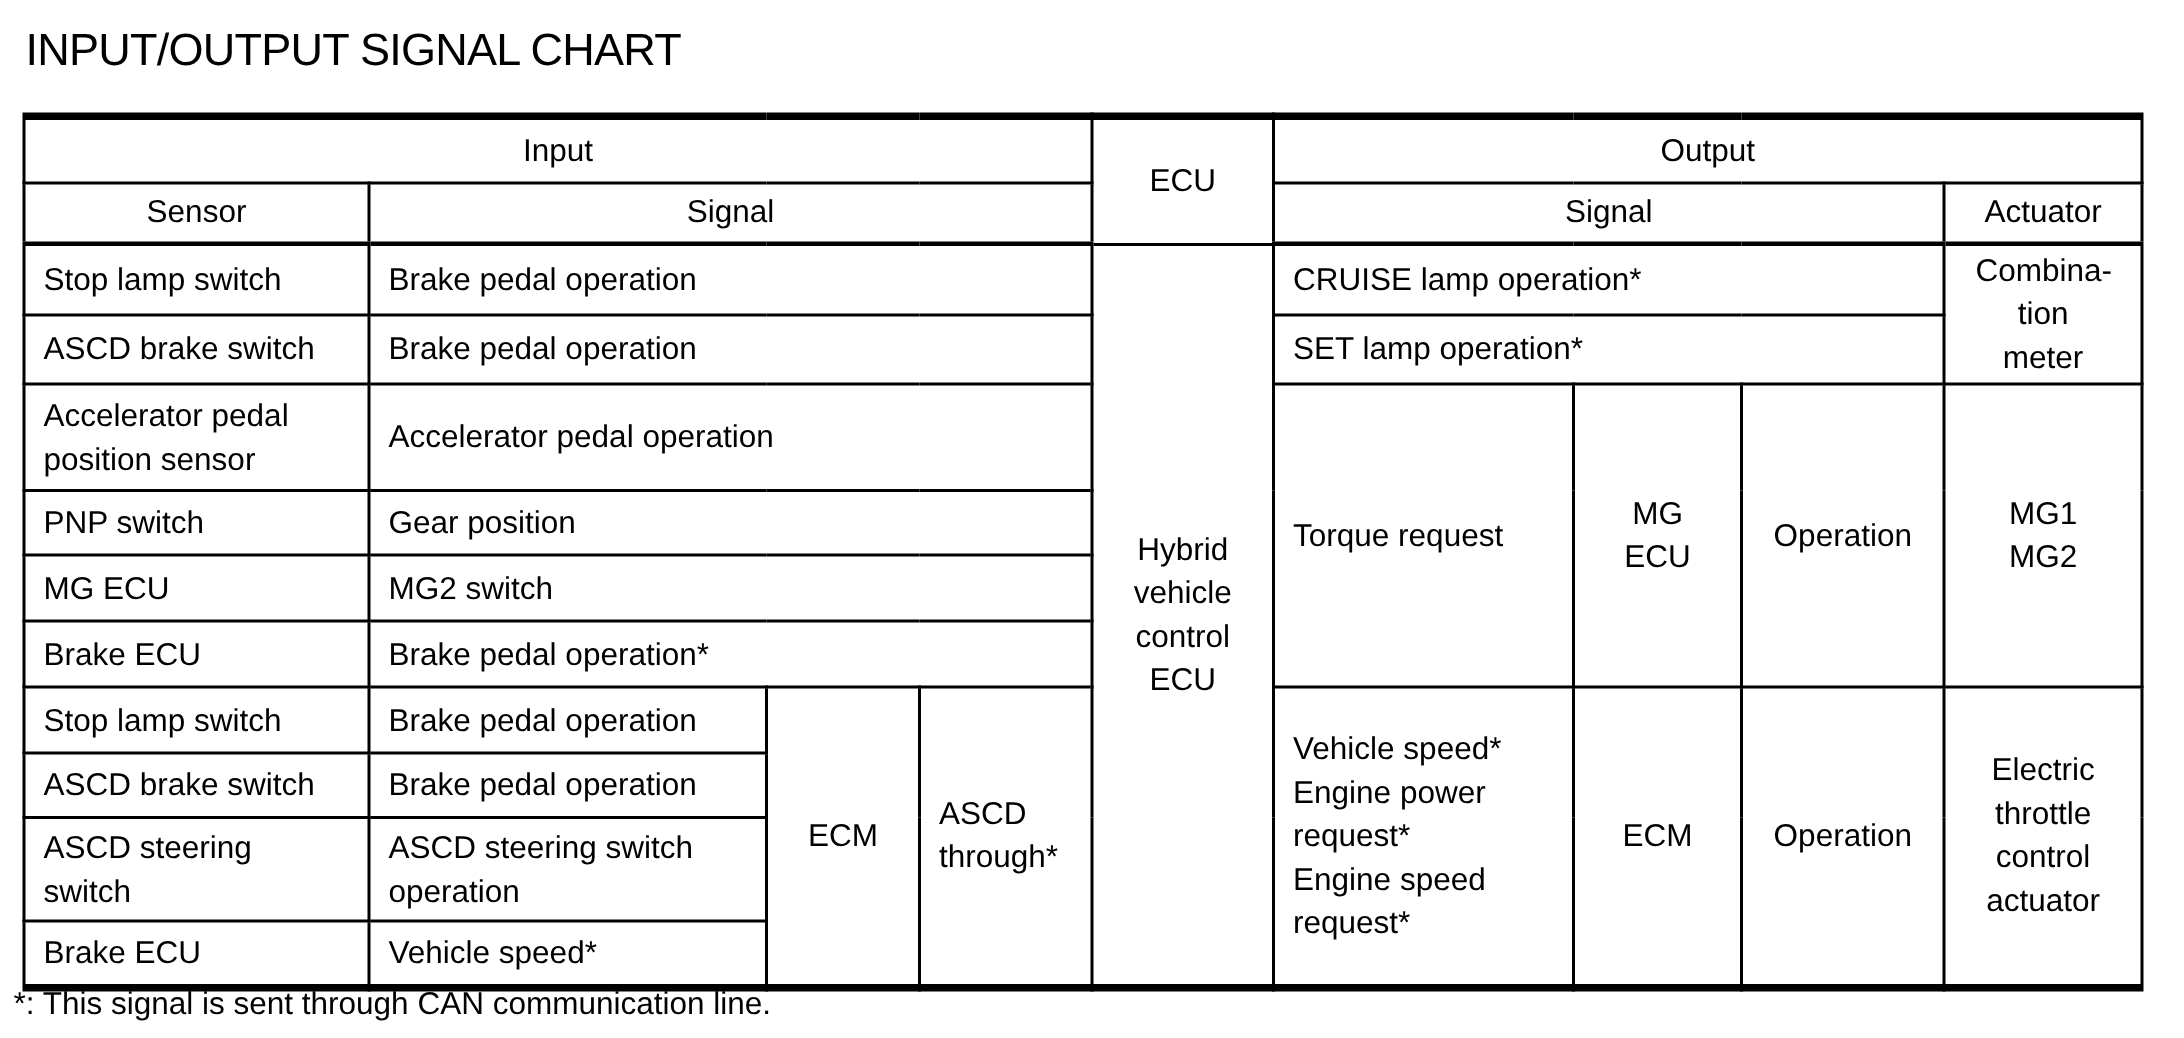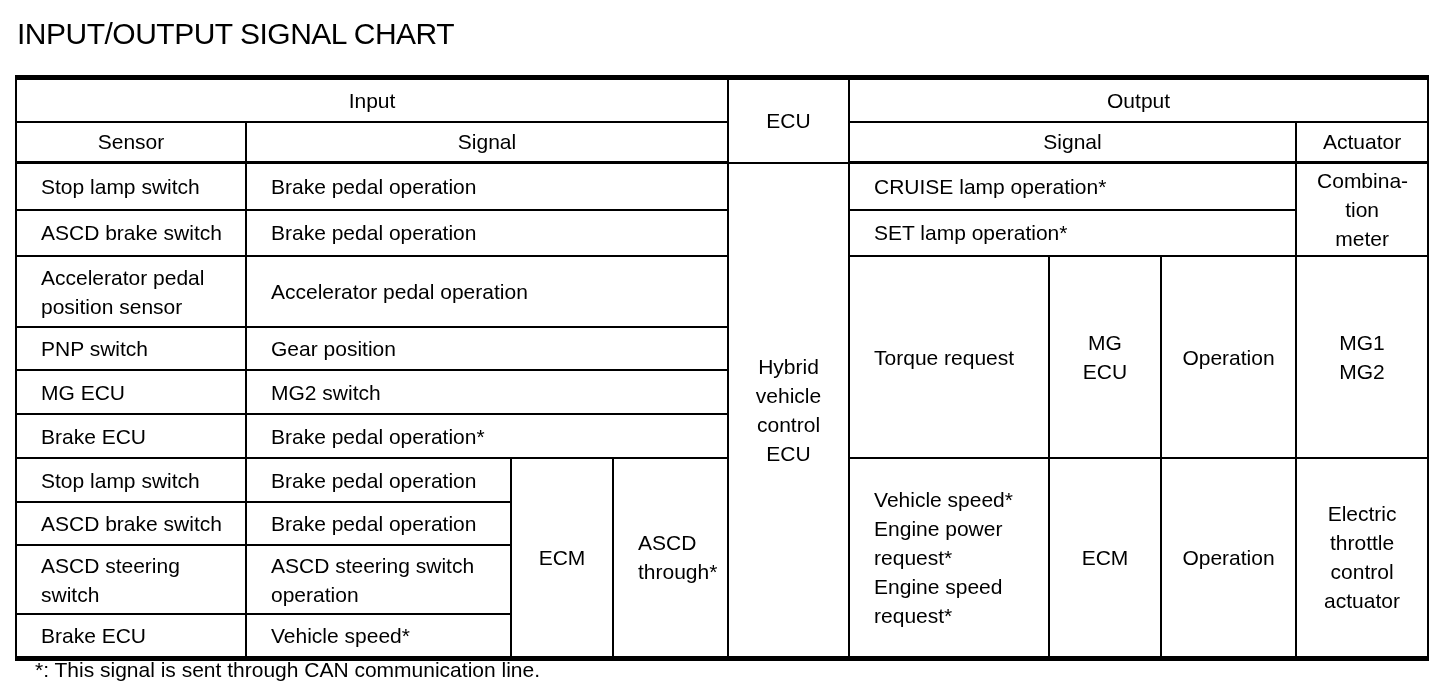--- a/index.html
+++ b/index.html
@@ -27,21 +27,21 @@
     border:2px solid #000;
     border-top-width:5px;
     border-bottom-width:5px;
   }
   table.io td {
     border:2px solid #000;
     font-size:21px;
     line-height:29px;
     vertical-align:middle;
     text-align:left;
-    padding:2px 8px 2px 24px;
+    padding:2px 8px 2px 12px;
     white-space:pre-line;
     overflow:hidden;
   }
   table.io tr.hdr td { text-align:center; padding:2px 4px; }
   table.io tr.hdr2 td { border-bottom-width:3px; }
   table.io td.c { text-align:center; padding:2px 20px; }
 </style>
 </head>
 <body>
 
@@ -152,15 +152,15 @@
 operation</td>
     </tr>
 
     <tr style="height:44px">
       <td>Brake ECU</td>
       <td>Vehicle speed*</td>
     </tr>
   </tbody>
     </table>
 
-  <div class="title" style="top:655px; left:35px; font-size:21px; letter-spacing:0; line-height:29px;">*: This signal is sent through CAN communication line.</div>
+  <div class="title" style="top:655px; left:9px; font-size:21px; letter-spacing:0; line-height:29px;">*: This signal is sent through CAN communication line.</div>
 
 </div>
 
 </body></html>

